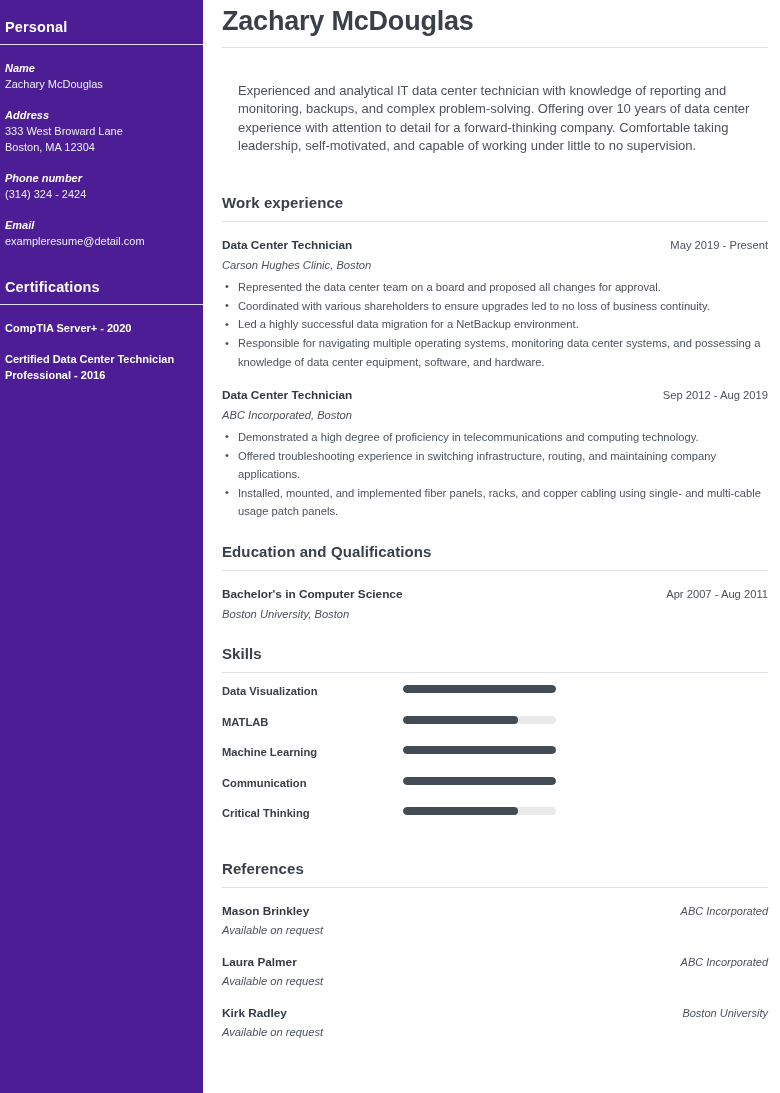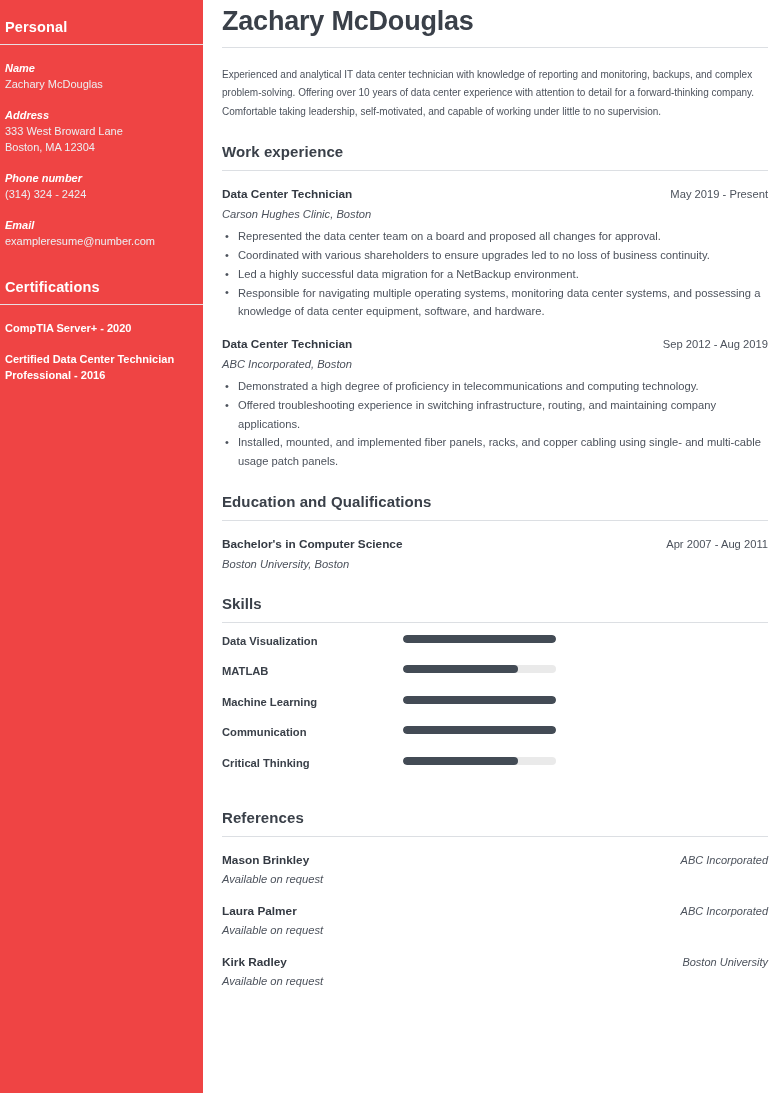--- a/index.html
+++ b/index.html
@@ -93,24 +93,24 @@
     margin: 0;
     padding-top: 2px;
     line-height: 38px;
   }
   .rule {
     height: 1px;
     background: #dcdfe3;
     margin: 7px 0 0 0;
   }
   .summary {
-    font-size: 10px;
+    font-size: 13px;
     line-height: 18.4px;
     color: #4c525c;
-    margin: 0;
+    margin: 16px;
     padding-top: 18px;
   }
   .section-heading {
     font-size: 15px;
     font-weight: bold;
     color: #3a4049;
     margin: 0;
     letter-spacing: 0.1px;
   }
   .section {
@@ -231,42 +231,42 @@
     color: #4c525c;
     line-height: 18px;
     padding-top: 2px;
   }
 </style>
 </head>
 <body>
 
 <div class="page">
 
-  <aside class="sidebar" style="background: #ef4444;">
+  <aside class="sidebar" style="background: #4c1d95;">
 
     <section class="side-section personal">
       <h2 class="side-heading">Personal</h2>
       <div class="side-rule"></div>
       <div class="side-fields">
           <div class="side-block">
             <div class="side-label">Name</div>
             <div class="side-value">Zachary McDouglas</div>
           </div>
           <div class="side-block">
             <div class="side-label">Address</div>
             <div class="side-value">333 West Broward Lane</div>
             <div class="side-value">Boston, MA 12304</div>
           </div>
           <div class="side-block">
             <div class="side-label">Phone number</div>
             <div class="side-value">(314) 324 - 2424</div>
           </div>
           <div class="side-block">
             <div class="side-label">Email</div>
-            <div class="side-value">exampleresume@number.com</div>
+            <div class="side-value">exampleresume@detail.com</div>
           </div>
         </div>
     </section>
 
     <section class="side-section certifications">
       <h2 class="side-heading">Certifications</h2>
       <div class="side-rule"></div>
       <div class="cert-list">
           <div class="cert-item">CompTIA Server+ - 2020</div>
           <div class="cert-item">Certified Data Center Technician Professional - 2016</div>

